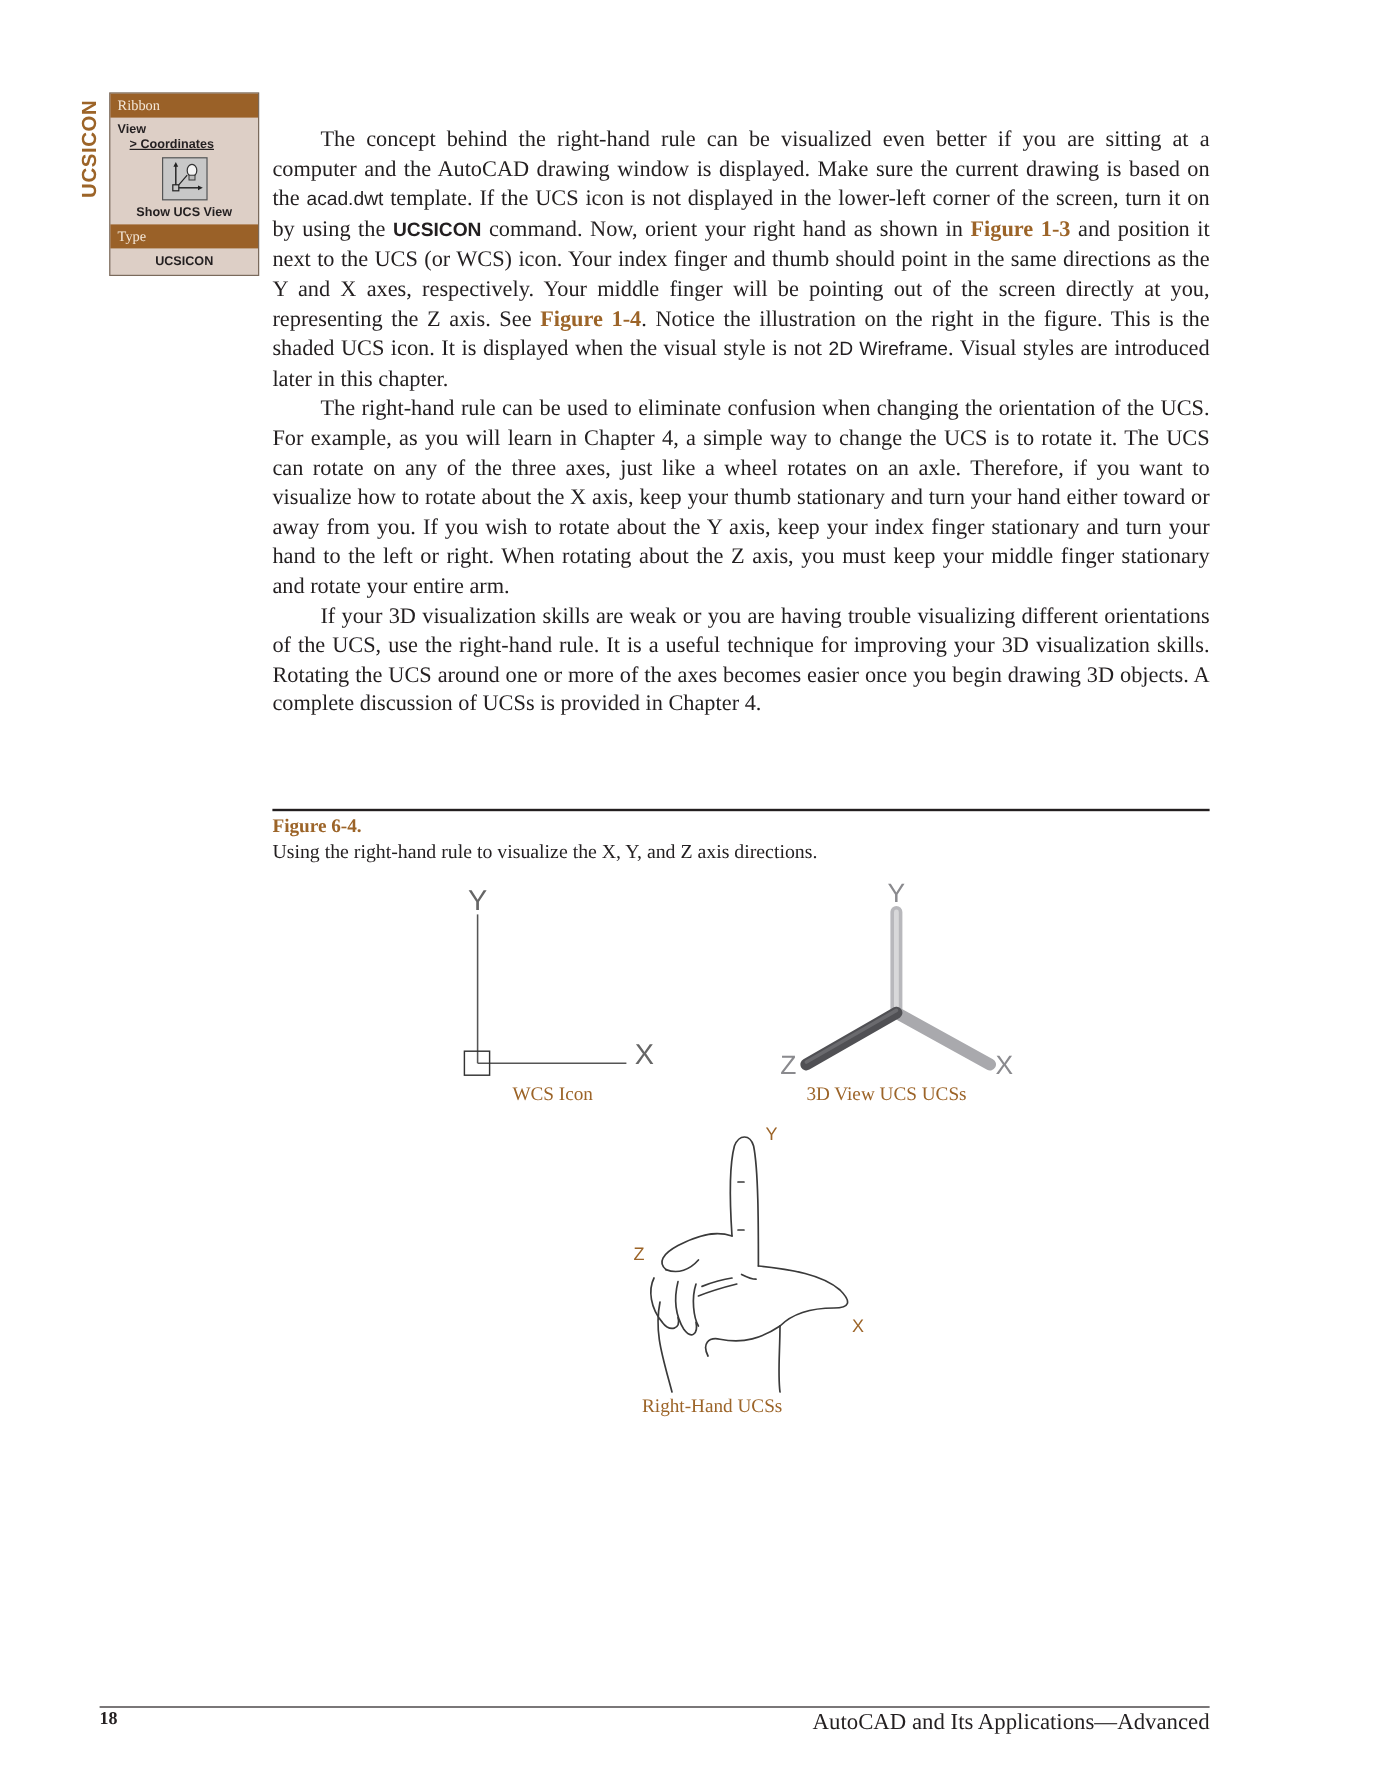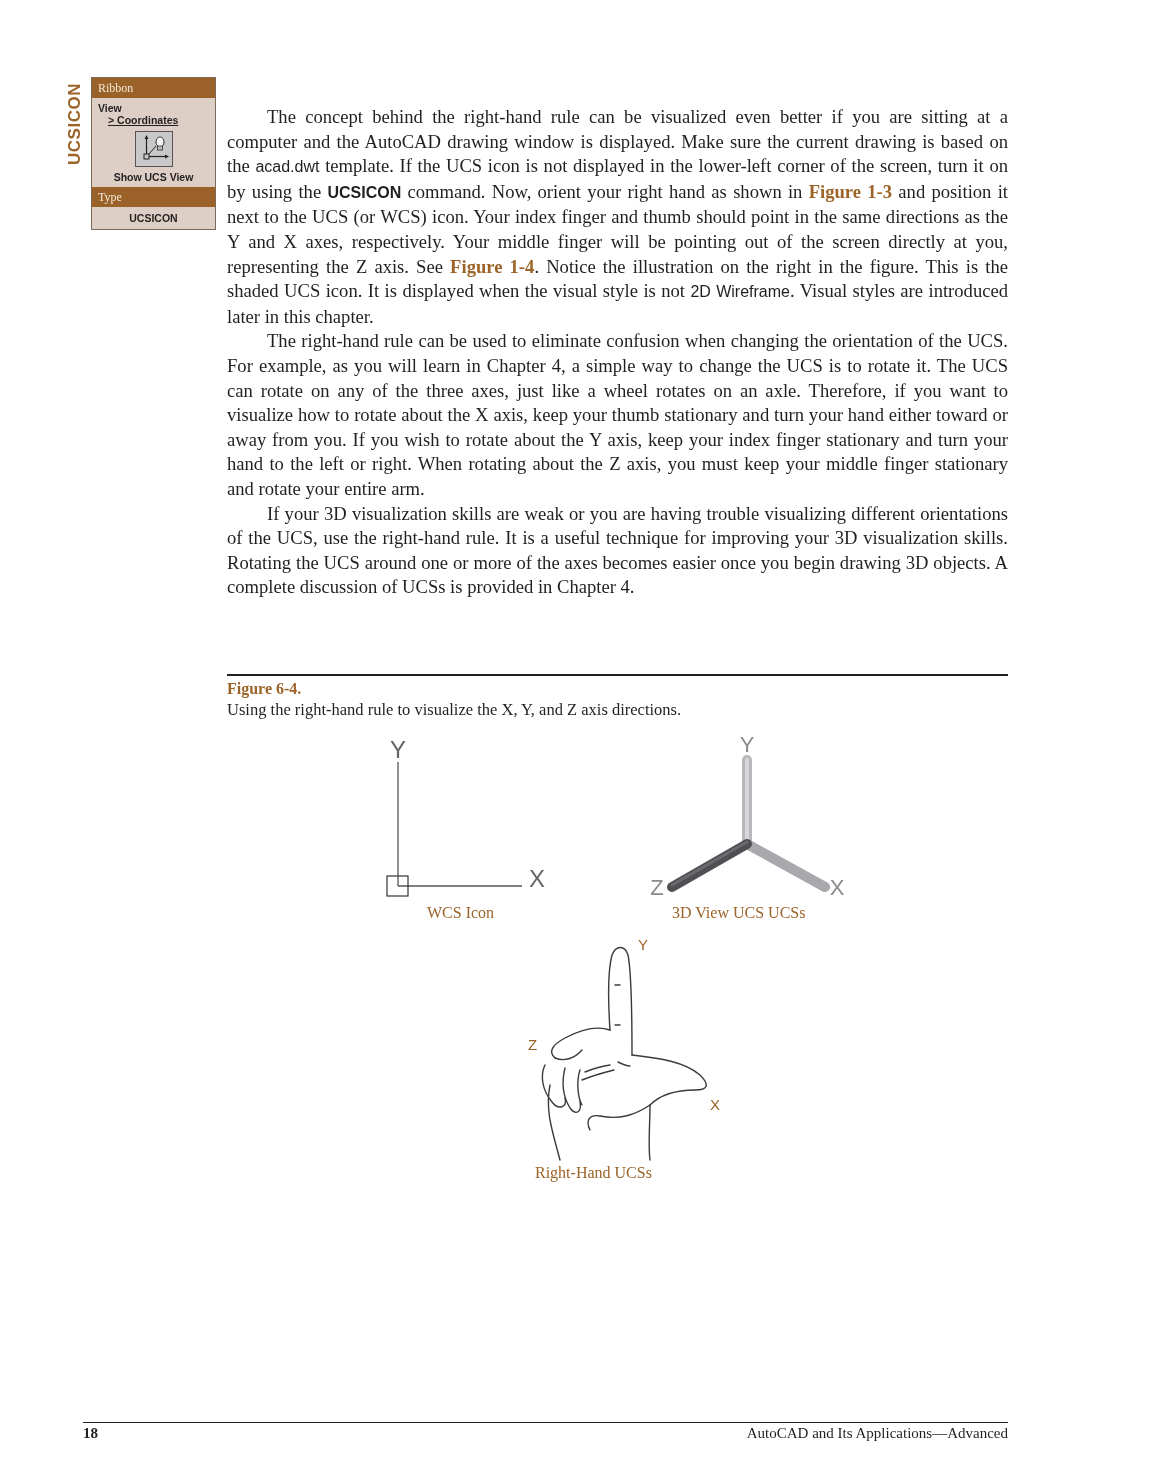--- a/index.html
+++ b/index.html
@@ -20,21 +20,21 @@
   .body-text p { margin:0; text-indent:40px; }
   .fig { color:#9c6428; font-weight:bold; }
   .sans { font-family:"Liberation Sans", sans-serif; font-size:16px; }
   .sansb { font-family:"Liberation Sans", sans-serif; font-size:16px; font-weight:bold; }
   .rule { position:absolute; left:227px; top:674px; width:781px; height:2px; background:#231f20; }
   .fig-title { position:absolute; left:227px; top:680px; font-size:16px; font-weight:bold; color:#9c6428; }
   .fig-caption { position:absolute; left:227px; top:700px; font-size:16.5px; color:#231f20; }
   .cap { position:absolute; font-weight:normal; font-size:16px; color:#9c6428; white-space:nowrap; }
   .footer-rule { position:absolute; left:83px; top:1422px; width:925px; height:1px; background:#231f20; }
   .page-num { position:absolute; left:83px; top:1425px; font-size:15px; font-weight:bold; }
-  .book-title { position:absolute; right:141px; top:1425px; font-size:15px; }
+  .book-title { position:absolute; right:141px; top:1425px; font-size:19px; }
   svg { position:absolute; overflow:visible; }
 </style>
 </head>
 <body>
 
 <div class="vtab">
   <span>UCSICON</span>
 </div>
 
 <div class="sidebox">

